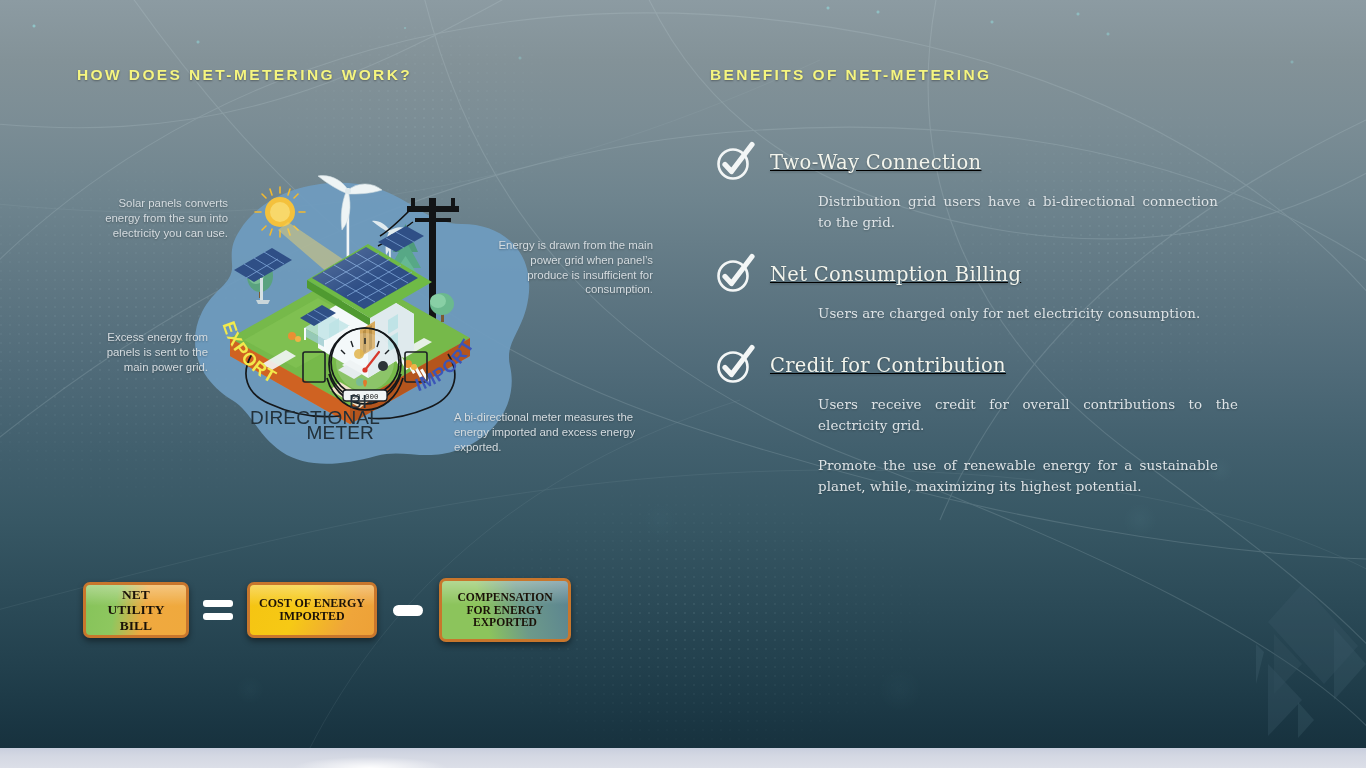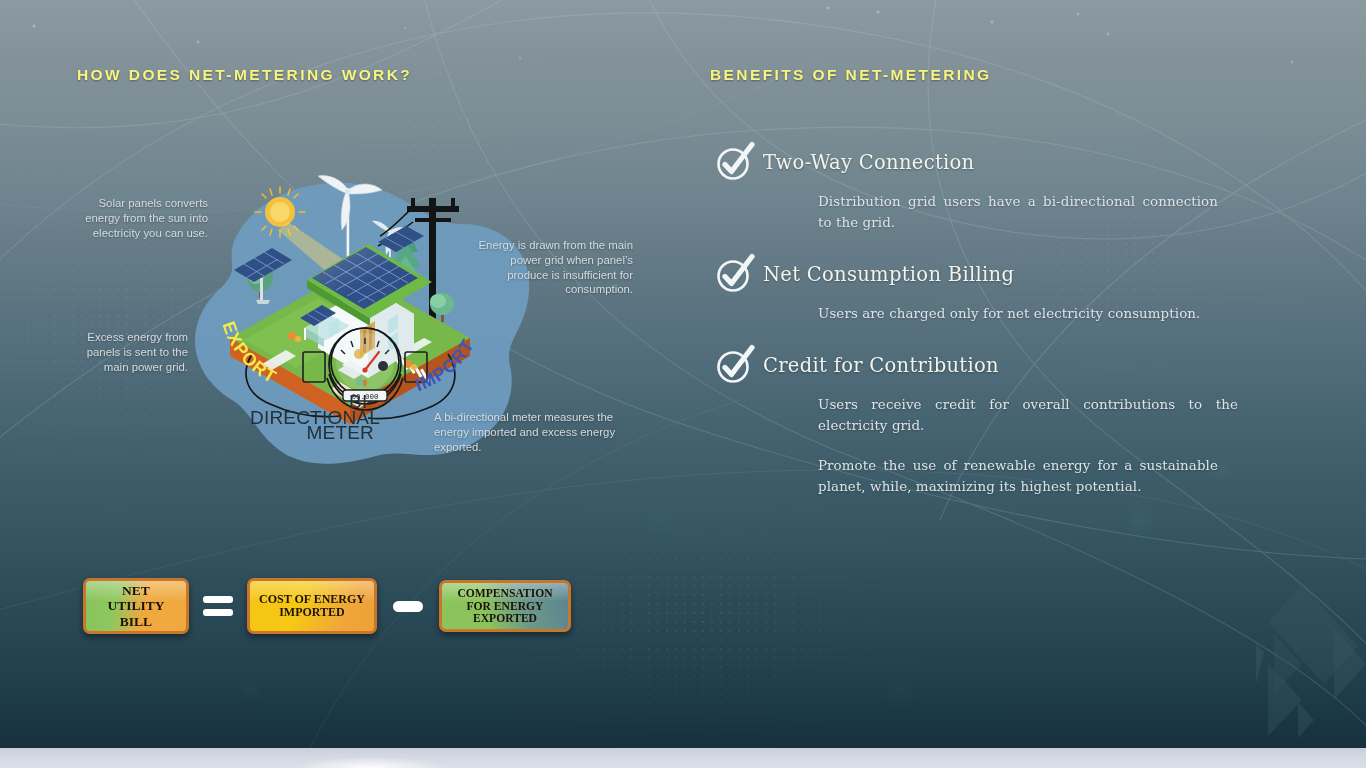--- a/index.html
+++ b/index.html
@@ -92,36 +92,36 @@
     font-size:15.5px; font-weight:bold; letter-spacing:2.4px;
     color:#f5f580; text-shadow:0 1px 2px rgba(0,0,0,.35);
     white-space:nowrap;
   }
 
   
   .illus { position:absolute; left:180px; top:168px; width:370px; height:320px; }
   .blob { position:absolute; left:0; top:0; }
   .anno {
     position:absolute; color:#d5dce0; font-size:11.4px; line-height:14.8px;
-    text-align:right; text-shadow:0 1px 2px rgba(0,0,0,.3);
+    text-align:right; text-shadow:0 1px 2px rgba(0,0,0,.3);margin-left:20px;
   }
   .anno-a { left:78px;  top:196px; width:130px; }
   .anno-b { left:478px; top:238px; width:155px; }
   .anno-c { left:70px;  top:330px; width:118px; }
   .anno-d { left:434px; top:410px; width:196px; text-align:left; }
   .meter-label {
     position:absolute; left:250px; top:394px; width:124px;
     text-align:right; color:#223039; font-size:19px; line-height:15.5px;
     letter-spacing:.2px;
   }
 
   
   .benefits { position:absolute; left:714px; top:140px; width:560px; }
   .benefit { position:relative; margin-bottom:19px; }
-  .b-head { display:flex; align-items:center; gap:7px; height:44px; }
+  .b-head { display:flex; align-items:center; gap:14px; height:44px;text-decoration:underline; }
   .check-wrap { width:42px; height:42px; flex:0 0 42px; position:relative; }
   .b-title {
     font-family:"DejaVu Serif", serif;
     font-size:19.5px; color:#f2f4ec; letter-spacing:.3px;
     text-shadow:0 1px 2px rgba(0,0,0,.3);
   }
   .b-desc {
     margin-left:104px; margin-top:7px;
     font-family:"DejaVu Serif", serif;
     font-size:13.4px; line-height:21px; color:#dde3e6;
@@ -151,21 +151,21 @@
     position:absolute; left:0; top:0; right:0; height:42%;
     background:linear-gradient(180deg, rgba(255,255,255,.34), rgba(255,255,255,0));
     z-index:1;
   }
   .box1 { width:106px; height:56px;
     background:linear-gradient(100deg,#86c35a 0%,#8ec75f 30%,#f0a93f 58%,#efa93d 100%); }
   .box1 .inner { font-size:13.5px; }
   .box2 { width:130px; height:56px;
     background:linear-gradient(115deg,#f5c412 0%,#f6c915 40%,#efa53a 78%,#eda137 100%); }
   .box2 .inner { font-size:12px; }
-  .box3 { width:132px; height:52px;
+  .box3 { width:132px; height:64px;
     background:linear-gradient(75deg,#8cc45c 0%,#8cc45c 34%,#6d9a8a 62%,#5a8391 100%); }
   .box3 .inner { font-size:11.6px; }
   .op { color:#fff; display:flex; flex-direction:column; align-items:center; justify-content:center; }
   .eq-bar { width:30px; height:7px; background:#fff; border-radius:3px; }
   .eq-bar+.eq-bar { margin-top:6px; }
   .minus-bar { width:30px; height:11px; background:#fff; border-radius:6px; }
   .op-eq { width:58px; }
   .op-min { width:62px; }
 </style>
 </head>

